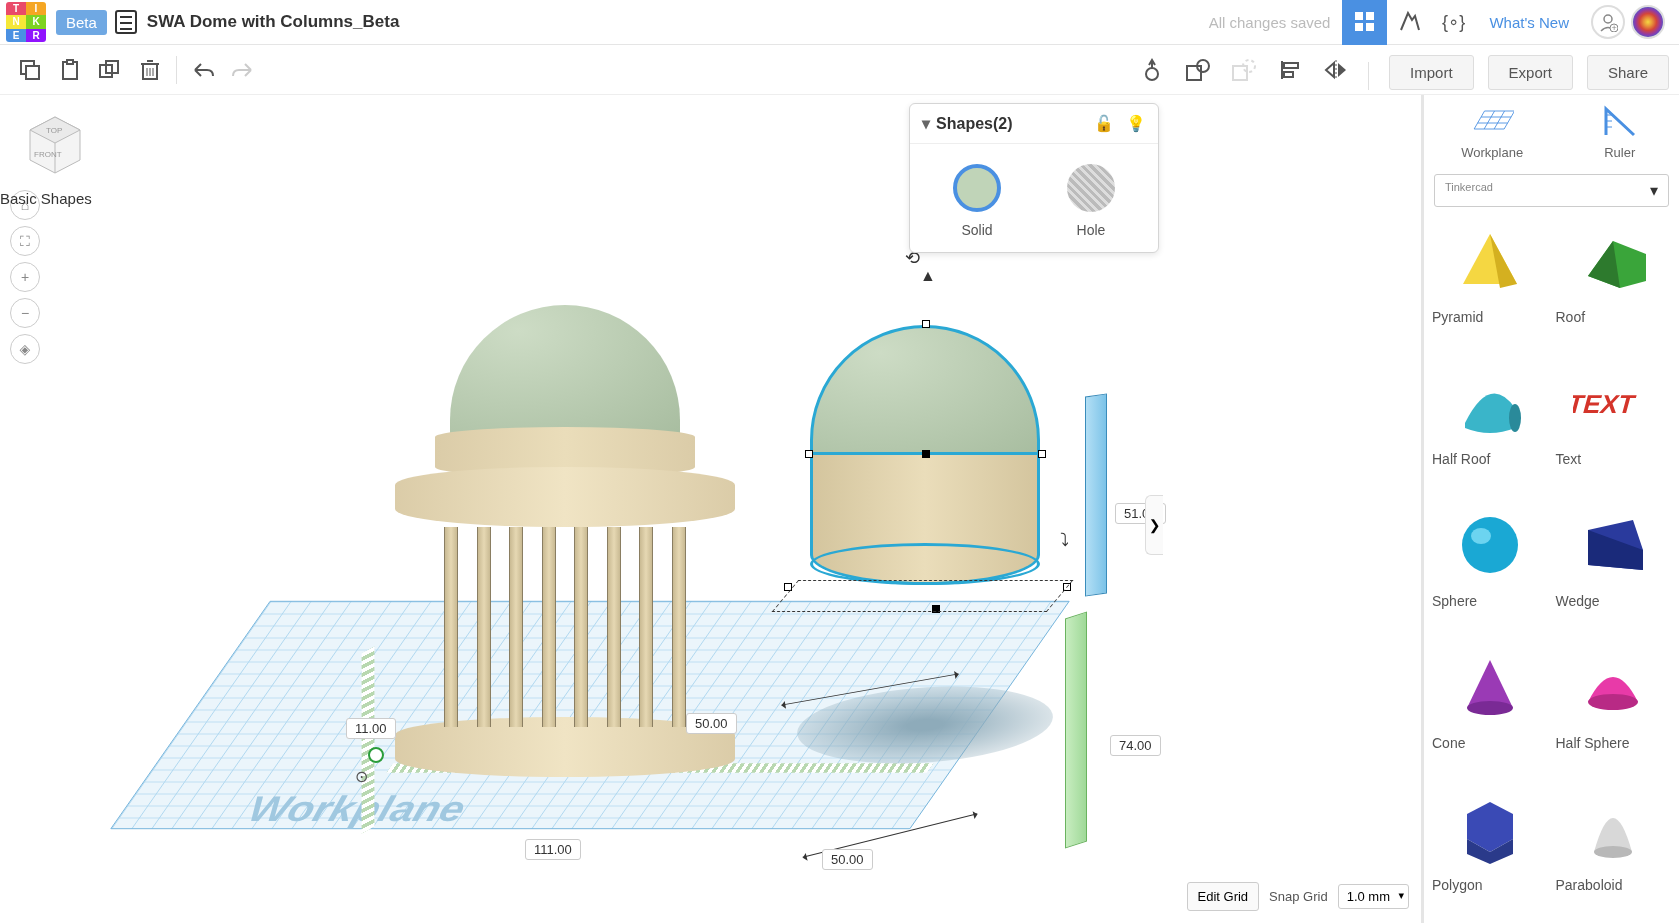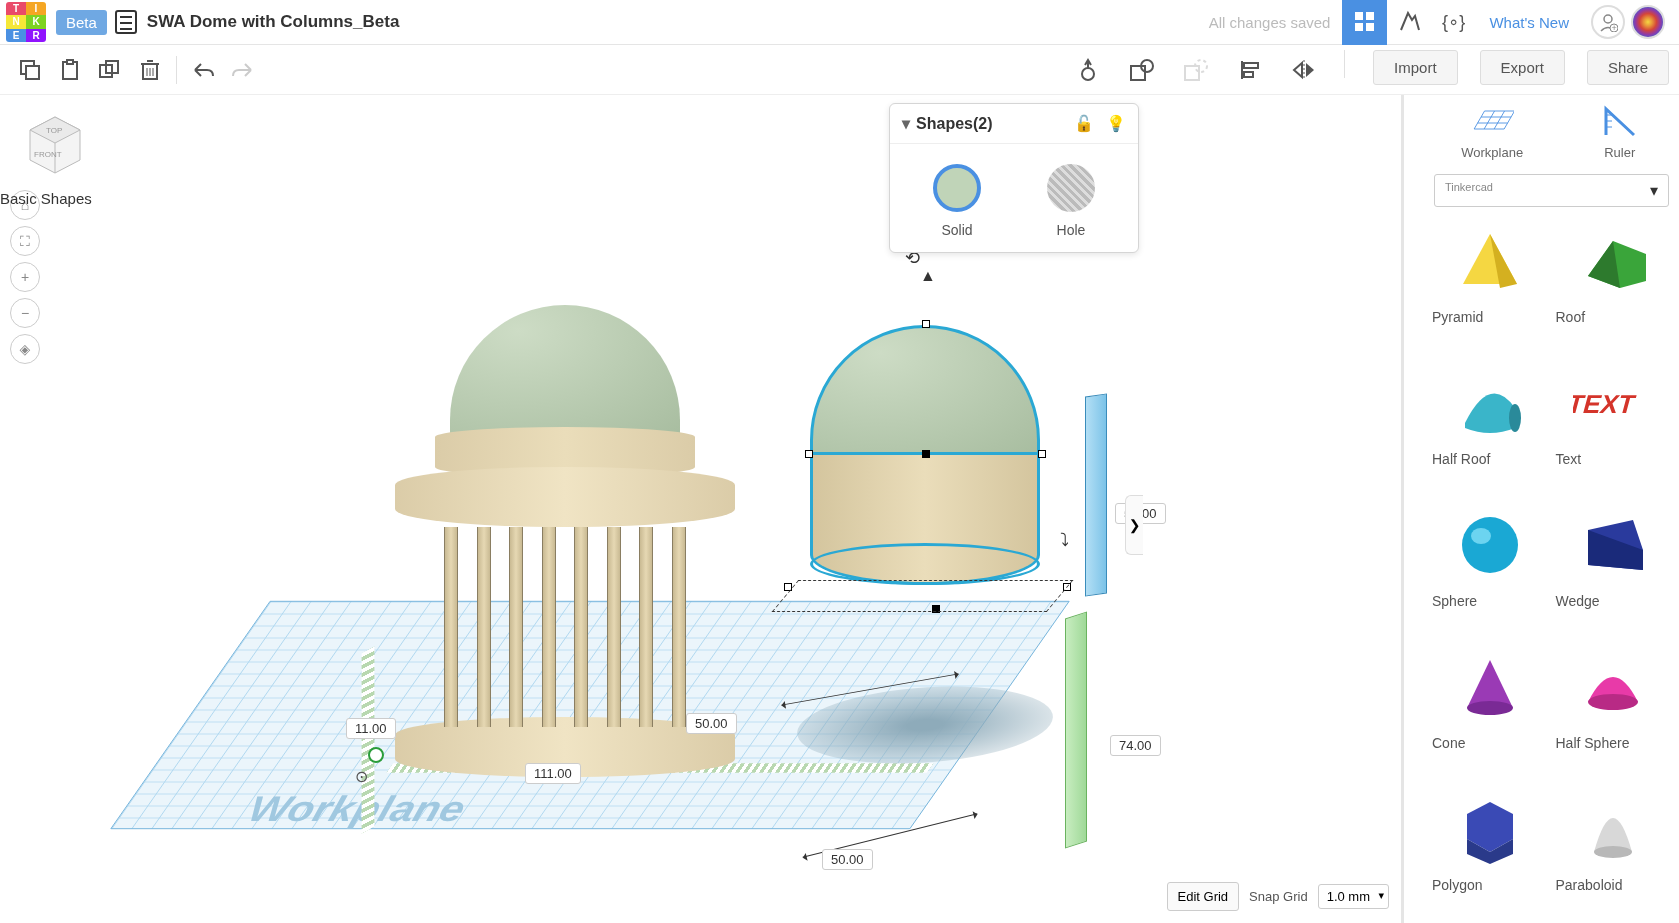--- a/index.html
+++ b/index.html
@@ -19,25 +19,25 @@
 .top-btn { width:45px; height:45px; display:flex; align-items:center; justify-content:center; cursor:pointer; }
 .top-btn.active { background:#4a90e2; color:#fff; }
 .whatsnew { color:#4a90e2; font-size:15px; padding:0 12px; cursor:pointer; }
 .avatar-group { display:flex; align-items:center; gap:6px; padding:0 10px;}
 .avatar { width:34px; height:34px; border-radius:50%; border:2px solid #ddd; display:flex; align-items:center; justify-content:center; }
 
 
 .toolbar2 { height:50px; display:flex; align-items:center; padding:0 10px; border-bottom:1px solid #eee; }
 .tb-icon { width:40px; height:40px; display:flex; align-items:center; justify-content:center; cursor:pointer; color:#555; }
 .tb-sep { width:1px; height:28px; background:#e0e0e0; margin:0 6px; }
-.tb-right { margin-left:auto; display:flex; align-items:flex-start; gap:14px; }
+.tb-right { margin-left:auto; display:flex; align-items:flex-end; gap:6px; }
 .tb-btn { padding:8px 20px; background:#f5f5f5; border:1px solid #ddd; border-radius:3px; font-size:15px; color:#555; cursor:pointer; margin-left:8px; }
 
 
-.main { position:absolute; top:95px; left:0; right:0; bottom:0; display:flex;gap:20px; }
+.main { position:absolute; top:95px; left:0; right:0; bottom:0; display:flex; }
 .canvas { flex:1; position:relative; background:#fff; overflow:hidden; border-right:3px solid #e5e5e5;}
 .viewcube { position:absolute; top:10px; left:20px; width:70px; height:70px; }
 .nav-btns { position:absolute; top:95px; left:10px; display:flex; flex-direction:column; gap:6px; }
 .nav-btn { width:30px; height:30px; border:1px solid #ccc; border-radius:50%; display:flex; align-items:center; justify-content:center; cursor:pointer; background:#fff; font-size:14px; color:#888;}
 
 
 .workplane { position:absolute; left:190px; top:430px; width:800px; height:380px; transform:skewX(-35deg) scaleY(0.6); }
 .workplane-grid { width:100%; height:100%; background:
   linear-gradient(#b0d8f0 1px, transparent 1px) 0 0/20px 20px,
   linear-gradient(90deg,#b0d8f0 1px, transparent 1px) 0 0/20px 20px,
@@ -307,21 +307,21 @@
 
     <div class="dim-bar-g" style="left:1065px;top:520px;height:230px"></div>
     <div class="dim" style="left:1110px;top:640px">74.00</div>
 
     <div class="dim-arrow-h" style="left:780px;top:594px;width:180px;transform:rotate(-10deg)"></div>
     <div class="dim" style="left:686px;top:618px">50.00</div>
 
     <div class="dim-arrow-h" style="left:800px;top:740px;width:180px;transform:rotate(-14deg)"></div>
     <div class="dim" style="left:822px;top:754px">50.00</div>
 
-    <div class="dim" style="left:525px;top:668px">111.00</div>
+    <div class="dim" style="left:525px;top:744px">111.00</div>
     <div class="dim" style="left:346px;top:623px">11.00</div>
 
     <div class="shapes-panel">
       <div class="sp-head">
         <span style="margin-right:6px;color:#666">▾</span>
         <span>Shapes(2)</span>
         <span class="hi">
           <span>🔓</span>
           <span>💡</span>
         </span>

